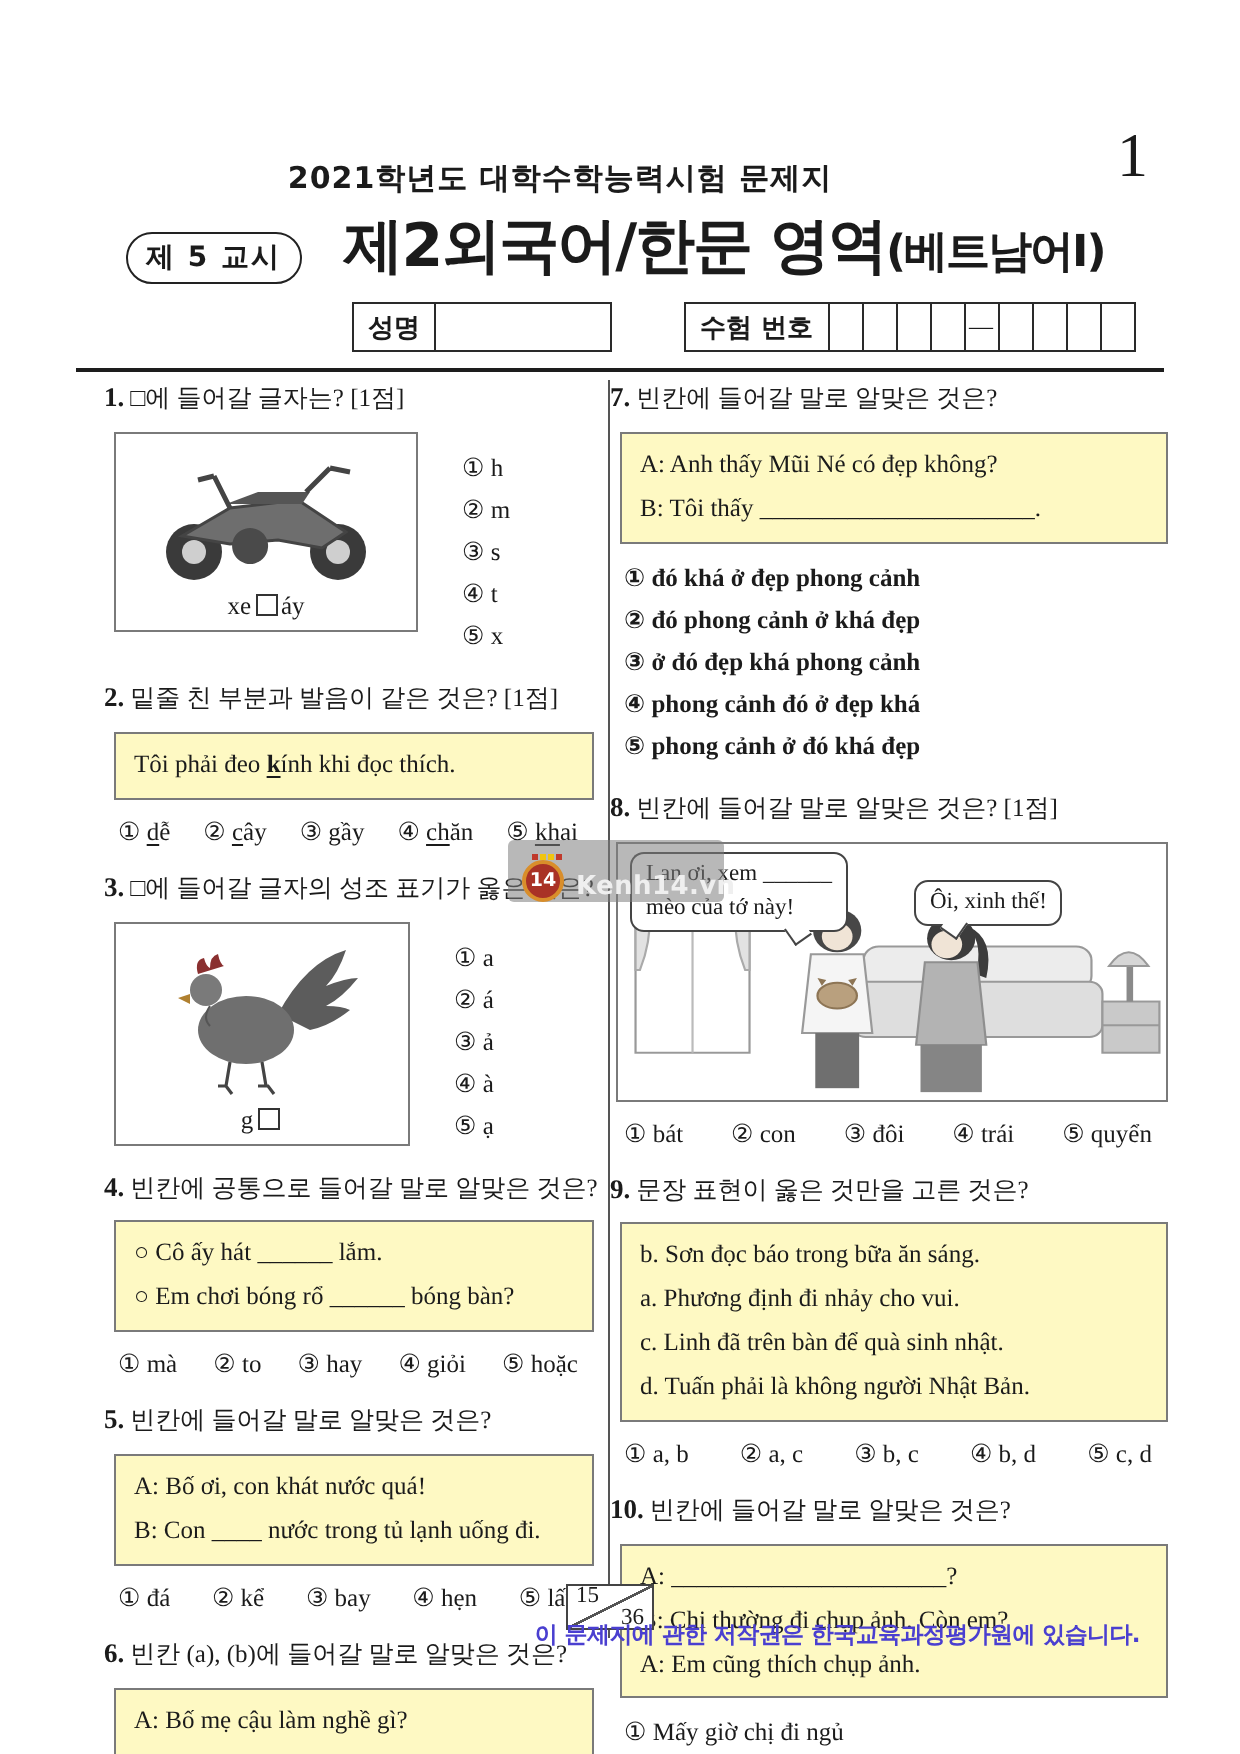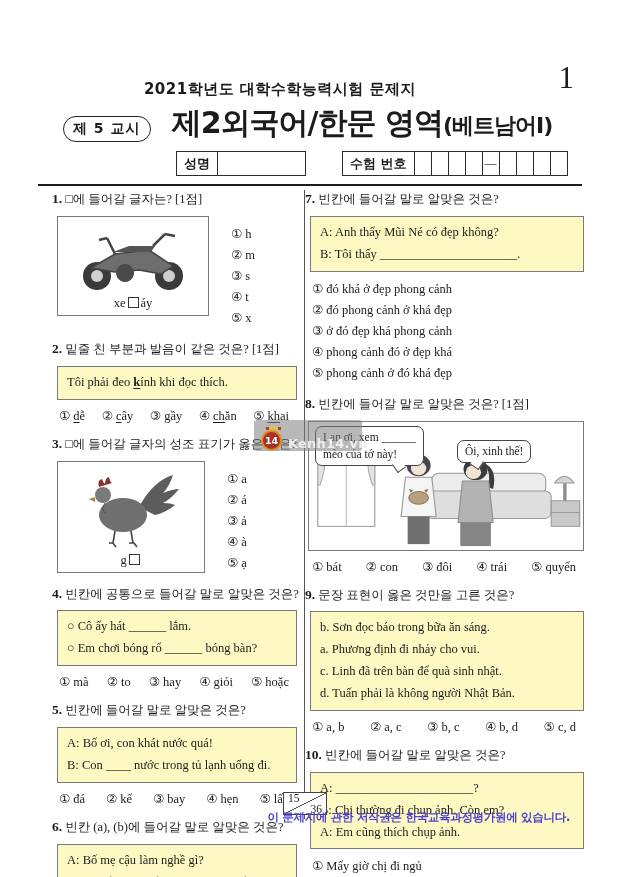--- a/index.html
+++ b/index.html
@@ -277,21 +277,21 @@
     </div>
 
     <div class="col-right">
 
       <section class="q">
         <div class="q-head"><span class="q-no">7.</span><span>빈칸에 들어갈 말로 알맞은 것은?</span></div>
         <div class="box">
           <div>A: Anh thấy Mũi Né có đẹp không?</div>
           <div>B: Tôi thấy ______________________.</div>
         </div>
-        <div class="opts-col" style="padding-left:7px;">
+        <div class="opts-col" style="padding-left:7px;font-weight:bold;">
           <div>① đó khá ở đẹp phong cảnh</div>
           <div>② đó phong cảnh ở khá đẹp</div>
           <div>③ ở đó đẹp khá phong cảnh</div>
           <div>④ phong cảnh đó ở đẹp khá</div>
           <div>⑤ phong cảnh ở đó khá đẹp</div>
         </div>
       </section>
 
       <section class="q">
         <div class="q-head"><span class="q-no">8.</span><span>빈칸에 들어갈 말로 알맞은 것은? [1점]</span></div>

